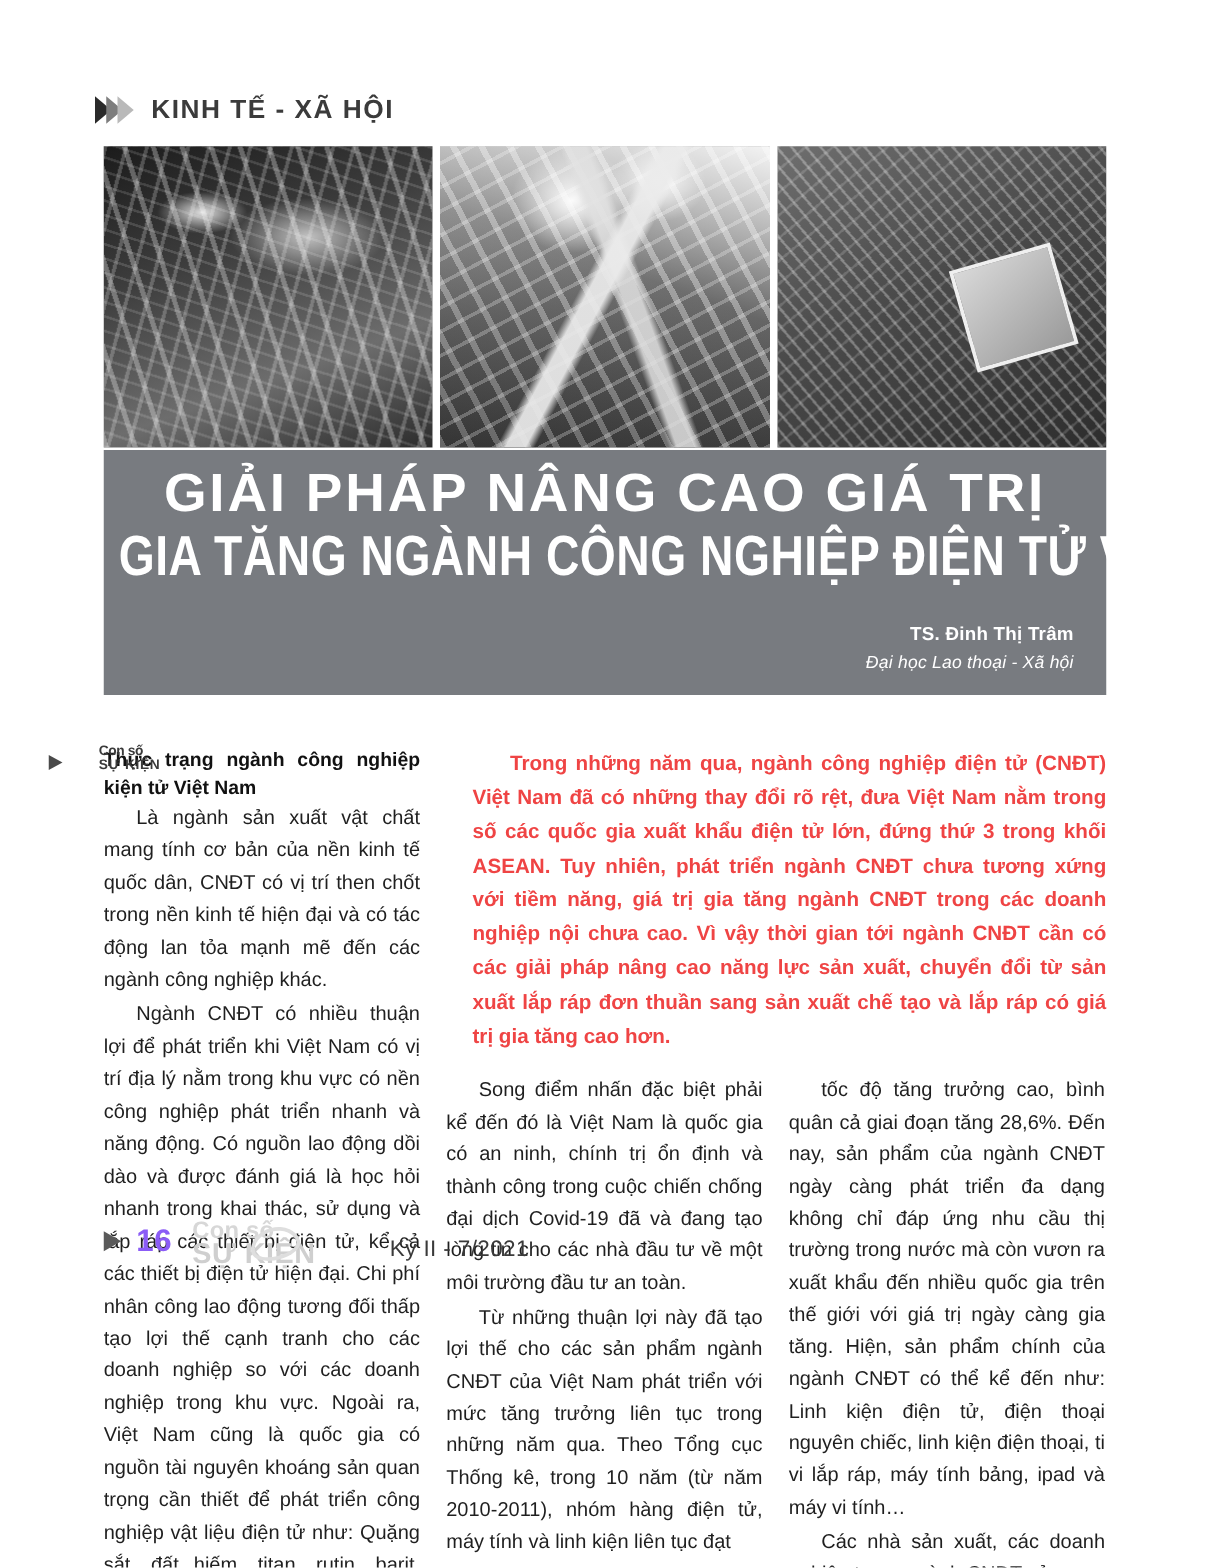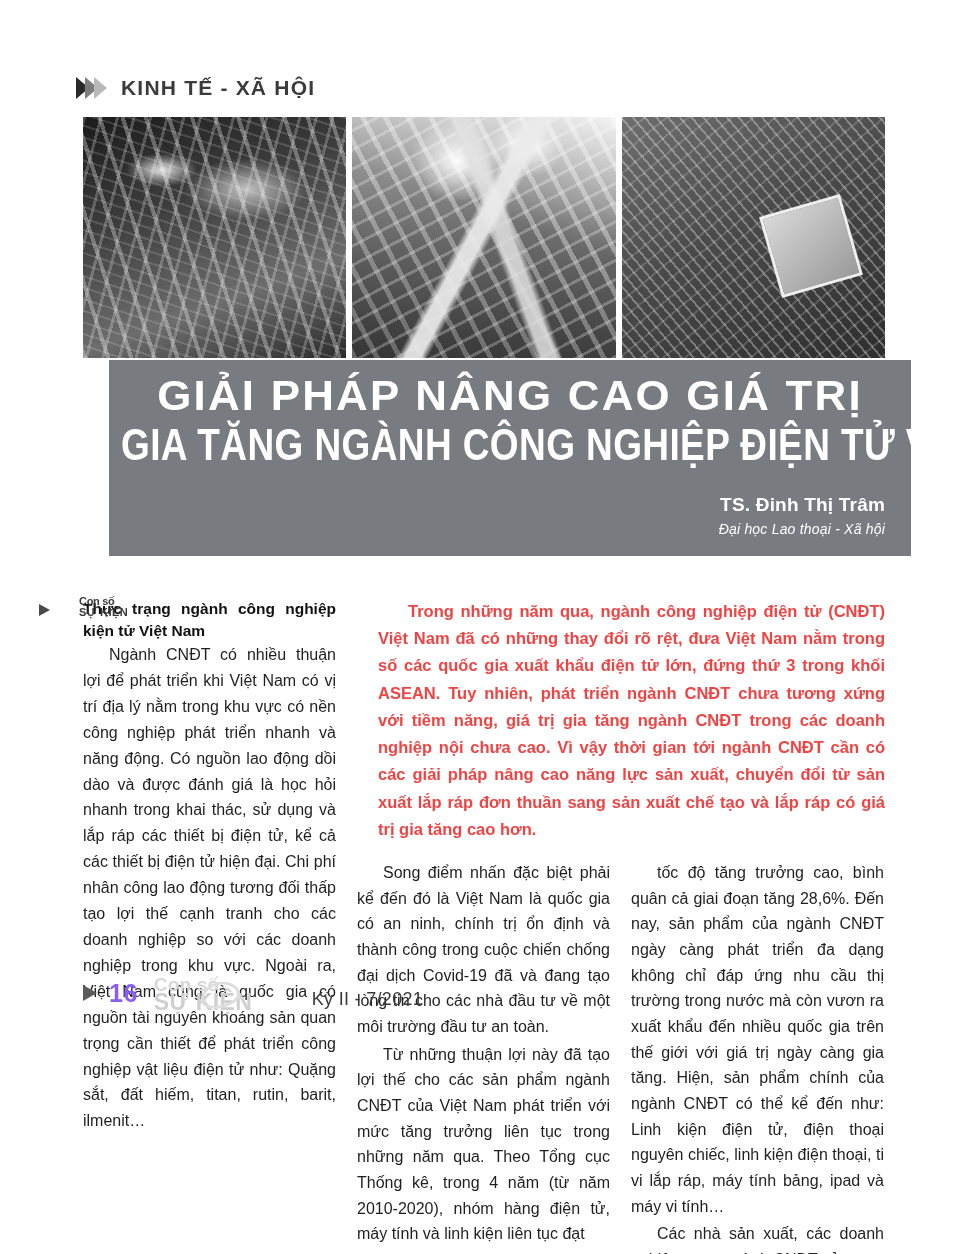--- a/index.html
+++ b/index.html
@@ -103,21 +103,20 @@
     background: linear-gradient(150deg, #d8d8d8, #9a9a9a);
     border: 3px solid #efefef;
   }
 
   
   .title-block {
     position: absolute;
     left: 83px; top: 360px;
     width: 802px; height: 196px;
     background: #787b80;
-    margin-left: 26px;
   }
   .headline1 {
     position: absolute;
     left: 20px; top: 14px;
     width: 762px;
     color: #ffffff;
     font-size: 43px;
     font-weight: bold;
     letter-spacing: 2.2px;
     line-height: 1.0;
@@ -139,21 +138,21 @@
     transform: scaleY(1.22);
     transform-origin: top center;
   }
   .byline {
     position: absolute;
     right: 26px; bottom: 16px;
     text-align: right;
     color: #ffffff;
   }
   .byline .author {
-    font-size: 19px; font-weight: bold; letter-spacing: .2px;
+    font-size: 15px; font-weight: bold; letter-spacing: .2px;
     line-height: 1.5;
   }
   .byline .affil {
     font-size: 14px; font-style: italic; letter-spacing: .2px;
     line-height: 1.5;
   }
 
   
   .body-text { color: #1d1d1d; }
 
@@ -308,28 +307,29 @@
       <span class="bullet-arrow"></span>
       <span class="wm-inline">
         <span class="l1">Con số</span><br>
         <span class="l2">SỰ KIỆN</span>
       </span>
       <span>Thực trạng ngành công nghiệp kiện tử Việt Nam</span>
     </div>
   </div>
 
   <div class="col-left-continue">
+    <p class="p-just body-text">Là ngành sản xuất vật chất mang tính cơ bản của nền kinh tế quốc dân, CNĐT có vị trí then chốt trong nền kinh tế hiện đại và có tác động lan tỏa mạnh mẽ đến các ngành công nghiệp khác.</p>
     <p class="p-just body-text">Ngành CNĐT có nhiều thuận lợi để phát triển khi Việt Nam có vị trí địa lý nằm trong khu vực có nền công nghiệp phát triển nhanh và năng động. Có nguồn lao động dồi dào và được đánh giá là học hỏi nhanh trong khai thác, sử dụng và lắp ráp các thiết bị điện tử, kể cả các thiết bị điện tử hiện đại. Chi phí nhân công lao động tương đối thấp tạo lợi thế cạnh tranh cho các doanh nghiệp so với các doanh nghiệp trong khu vực. Ngoài ra, Việt Nam cũng là quốc gia có nguồn tài nguyên khoáng sản quan trọng cần thiết để phát triển công nghiệp vật liệu điện tử như: Quặng sắt, đất hiếm, titan, rutin, barit, ilmenit…</p>
   </div>
 
   <div class="lead body-text">Trong những năm qua, ngành công nghiệp điện tử (CNĐT) Việt Nam đã có những thay đổi rõ rệt, đưa Việt Nam nằm trong số các quốc gia xuất khẩu điện tử lớn, đứng thứ 3 trong khối ASEAN. Tuy nhiên, phát triển ngành CNĐT chưa tương xứng với tiềm năng, giá trị gia tăng ngành CNĐT trong các doanh nghiệp nội chưa cao. Vì vậy thời gian tới ngành CNĐT cần có các giải pháp nâng cao năng lực sản xuất, chuyển đổi từ sản xuất lắp ráp đơn thuần sang sản xuất chế tạo và lắp ráp có giá trị gia tăng cao hơn.</div>
 
   <div class="col c-mid">
     <p class="p-just body-text">Song điểm nhấn đặc biệt phải kể đến đó là Việt Nam là quốc gia có an ninh, chính trị ổn định và thành công trong cuộc chiến chống đại dịch Covid-19 đã và đang tạo lòng tin cho các nhà đầu tư về một môi trường đầu tư an toàn.</p>
-    <p class="p-just body-text">Từ những thuận lợi này đã tạo lợi thế cho các sản phẩm ngành CNĐT của Việt Nam phát triển với mức tăng trưởng liên tục trong những năm qua. Theo Tổng cục Thống kê, trong 4 năm (từ năm 2010-2020), nhóm hàng điện tử, máy tính và linh kiện liên tục đạt</p>
+    <p class="p-just body-text">Từ những thuận lợi này đã tạo lợi thế cho các sản phẩm ngành CNĐT của Việt Nam phát triển với mức tăng trưởng liên tục trong những năm qua. Theo Tổng cục Thống kê, trong 10 năm (từ năm 2010-2011), nhóm hàng điện tử, máy tính và linh kiện liên tục đạt</p>
   </div>
 
   <div class="col c-right">
     <p class="p-just body-text">tốc độ tăng trưởng cao, bình quân cả giai đoạn tăng 28,6%. Đến nay, sản phẩm của ngành CNĐT ngày càng phát triển đa dạng không chỉ đáp ứng nhu cầu thị trường trong nước mà còn vươn ra xuất khẩu đến nhiều quốc gia trên thế giới với giá trị ngày càng gia tăng. Hiện, sản phẩm chính của ngành CNĐT có thể kể đến như: Linh kiện điện tử, điện thoại nguyên chiếc, linh kiện điện thoại, ti vi lắp ráp, máy tính bảng, ipad và máy vi tính…</p>
     <p class="p-just body-text">Các nhà sản xuất, các doanh nghiệp trong ngành CNĐT của</p>
   </div>
 
   <div class="footer">
     <span class="footer-arrow"></span>
     <span class="page-num">16</span>

